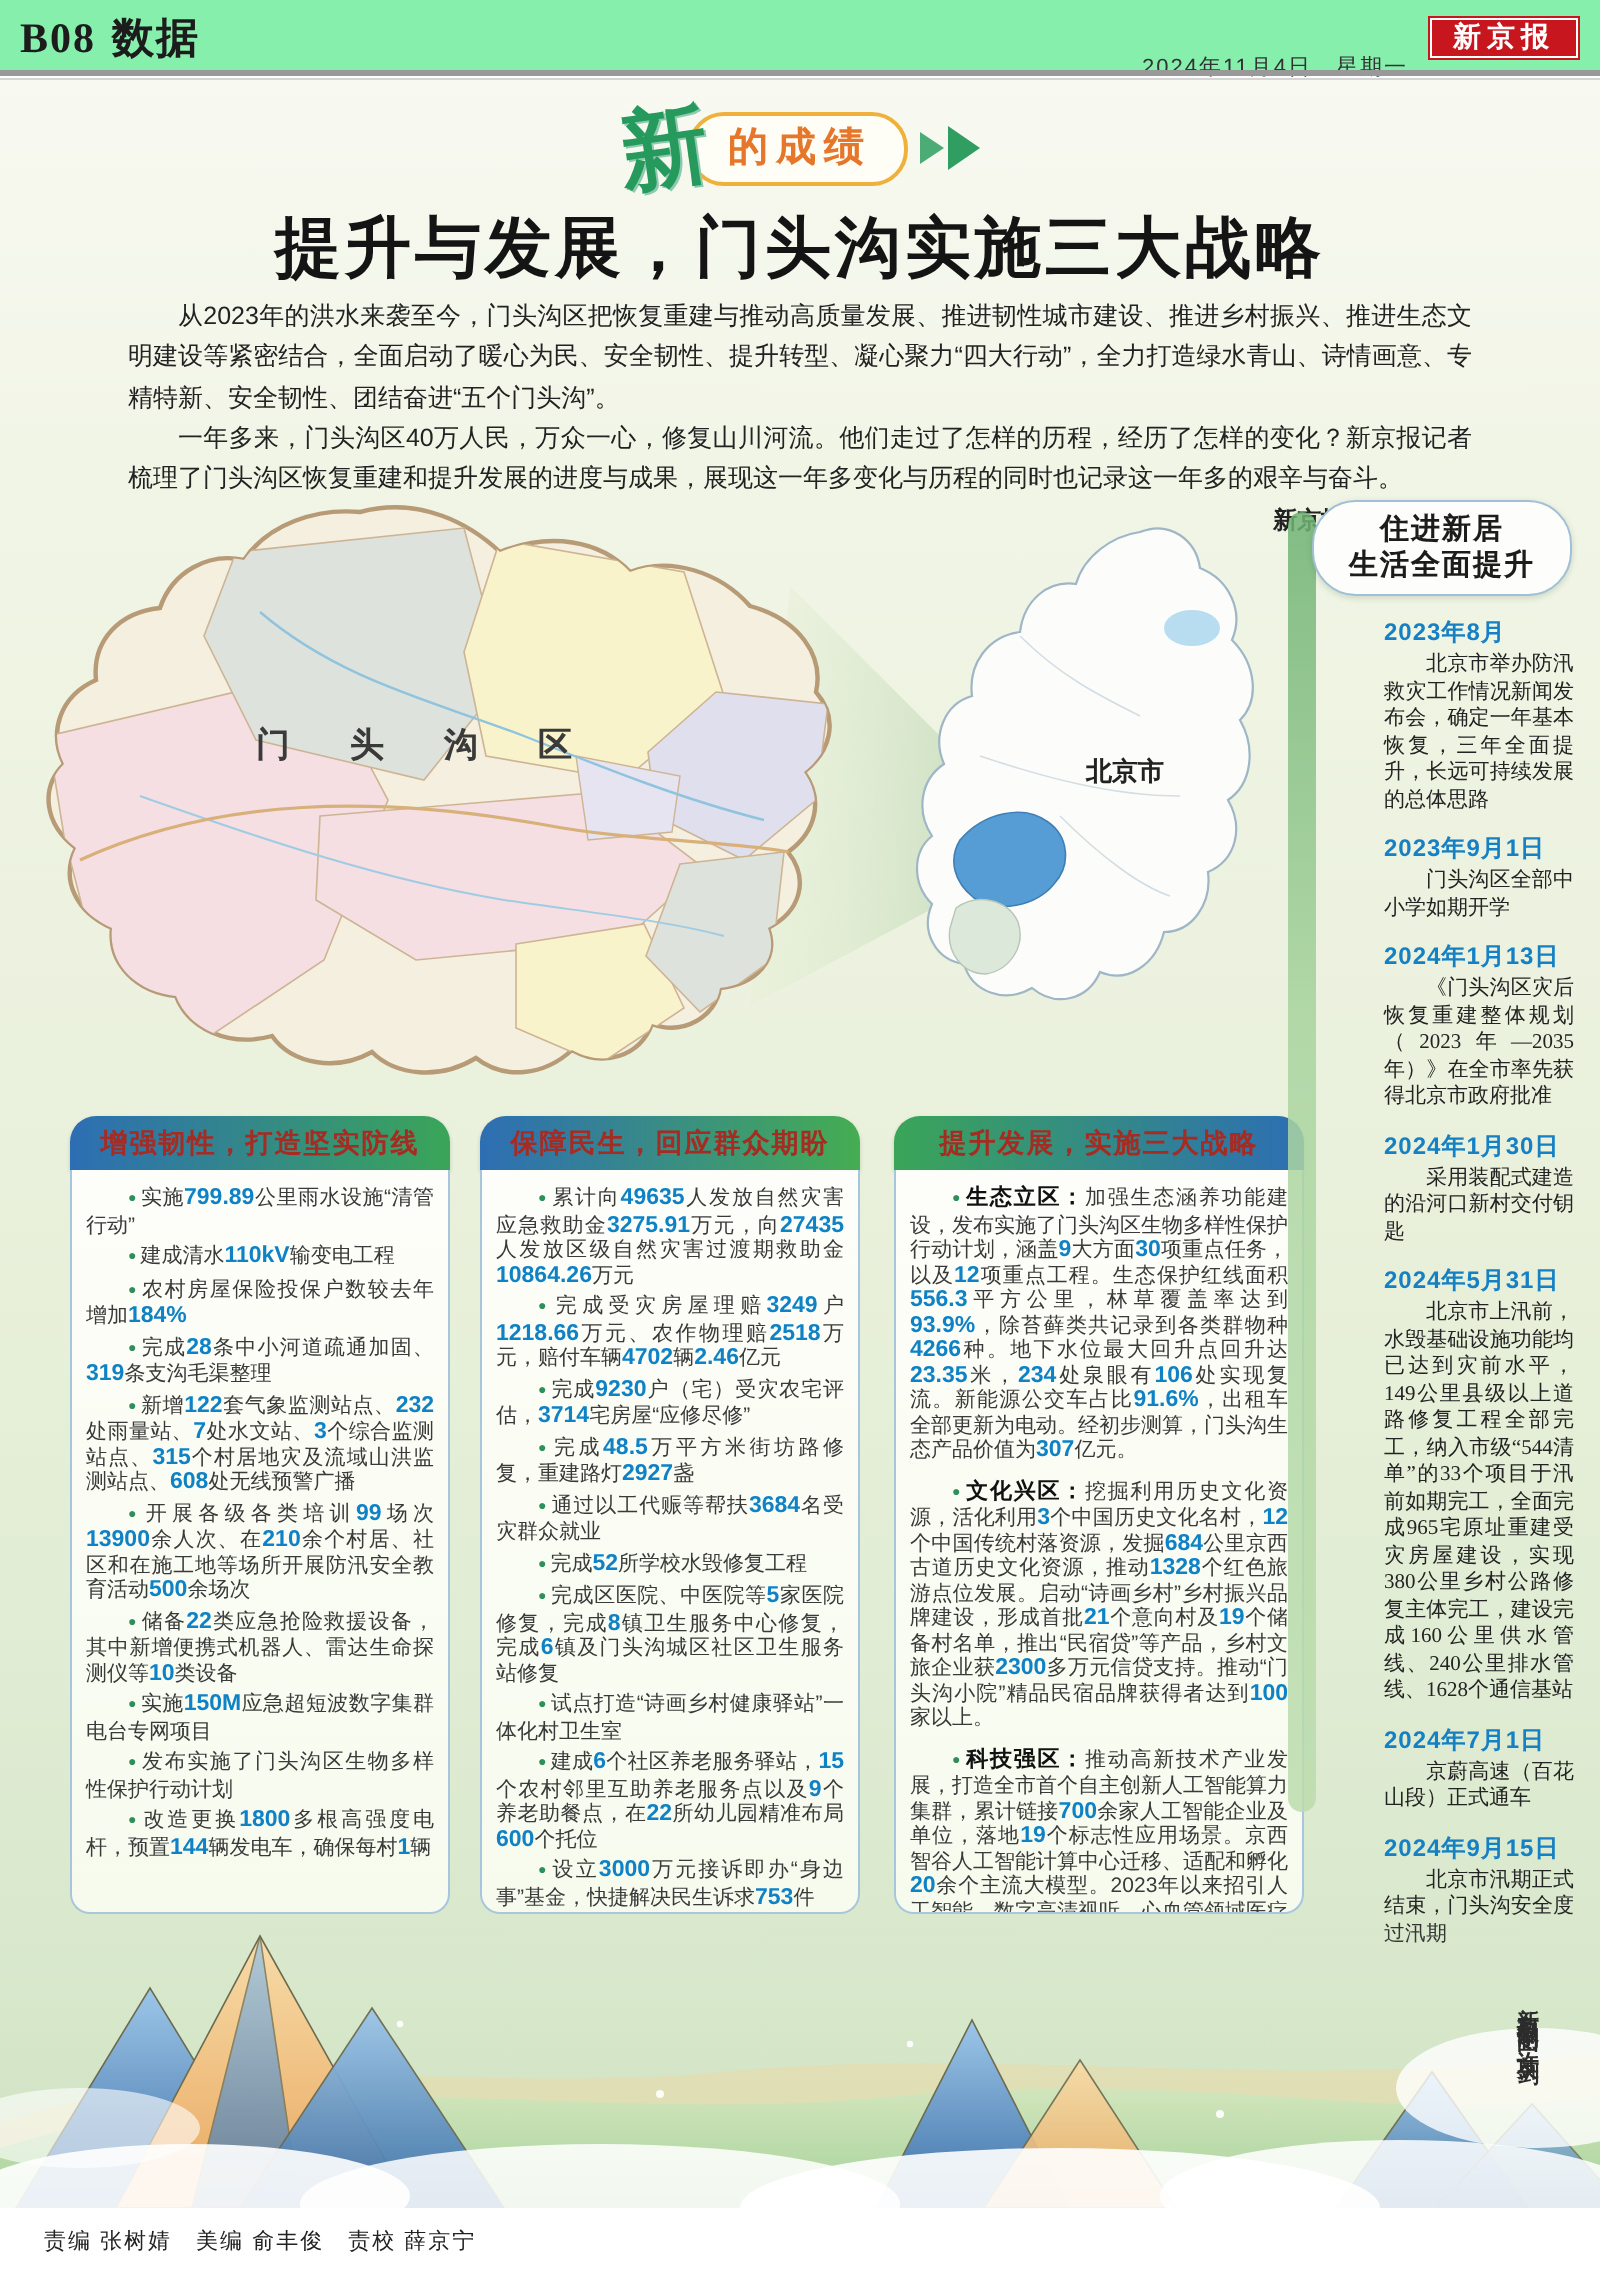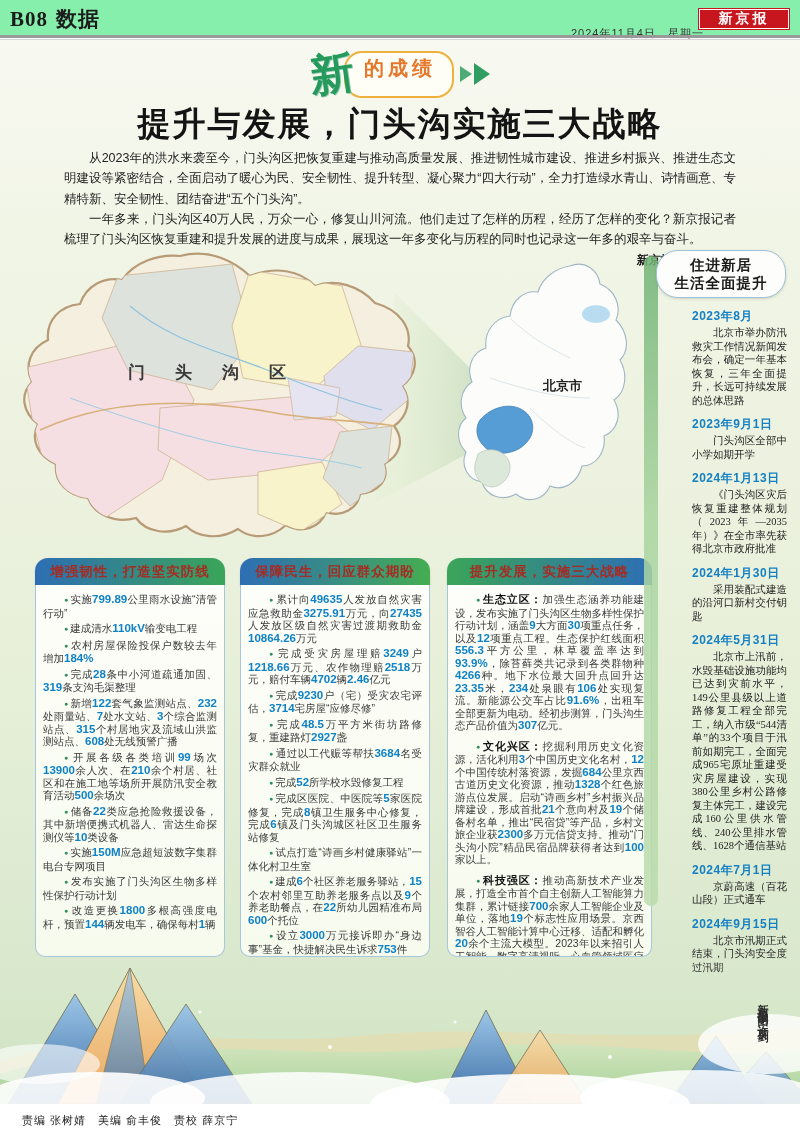--- a/index.html
+++ b/index.html
@@ -4,34 +4,34 @@
 <style>
   html,body{margin:0;padding:0;background:#ffffff;}
   .page{position:relative;width:800px;height:1136px;margin:0 auto;background:#ffffff;overflow:hidden;
         font-family:"Liberation Sans",sans-serif;-webkit-font-smoothing:antialiased;}
   
   .topbar{position:absolute;top:0;left:0;right:0;height:36px;background:#86efac;}
   .pageno{position:absolute;left:10px;top:5px;font-size:21px;font-weight:bold;color:#1c1c1c;
           font-family:"Liberation Serif",serif;letter-spacing:1px;}
   .section{font-family:"Liberation Sans",sans-serif;margin-left:8px;}
   .dateline{position:absolute;right:96px;top:13px;font-size:11px;color:#333;letter-spacing:1px;margin-top:13px;}
-  .brandbox{position:absolute;right:10px;top:8px;width:92px;height:22px;background:#c8161e;
+  .brandbox{position:absolute;right:10px;top:8px;width:76px;height:22px;background:#c8161e;
             display:flex;align-items:center;justify-content:center;box-shadow:inset 0 0 0 1px #c8161e,inset 0 0 0 2px #fff;}
   .brandbox span{color:#fff;font-weight:bold;font-size:14px;letter-spacing:3px;font-family:"Liberation Serif",serif;}
   .rule{position:absolute;top:35px;left:0;right:0;height:3px;background:#999;}
   .rule2{position:absolute;top:39px;left:0;right:0;height:1px;background:#d5d5d5;}
   
   .content{position:absolute;top:40px;left:0;width:800px;height:1064px;
     background:linear-gradient(180deg,#f8f9f1 0%,#f1f5e6 18%,#ecf2df 40%,#e6efd8 62%,#dcead0 82%,#d2e4c6 100%);}
   
   .titleblock{position:absolute;top:8px;left:0;width:800px;text-align:center;}
   .badge{display:inline-flex;align-items:center;justify-content:center;height:52px;}
   .badge-new{font-size:44px;font-weight:bold;color:#259a5c;font-family:"Liberation Serif",serif;
              transform:rotate(-8deg);margin-right:-10px;position:relative;z-index:2;text-shadow:1px 1px 0 #8fcab0;}
-  .badge-pill{border:2px solid #f0b13c;border-radius:18px;padding:2px 16px 14px 18px;background:#fffef6;}
+  .badge-pill{border:2px solid #f0b13c;border-radius:18px;padding:2px 16px 4px 18px;background:#fffef6;}
   .badge-pill span{color:#e5762a;font-weight:bold;font-size:20px;letter-spacing:4px;font-family:"Liberation Serif",serif;}
   .badge-arrows{margin-left:6px;display:inline-flex;align-items:center;}
   .badge-arrows i{display:inline-block;width:0;height:0;border-style:solid;border-color:transparent transparent transparent #2f9e60;}
   .badge-arrows i.a1{border-width:8px 0 8px 12px;opacity:.85;}
   .badge-arrows i.a2{border-width:11px 0 11px 16px;margin-left:2px;}
   .maintitle{margin-top:2px;font-size:33px;font-weight:bold;color:#141414;letter-spacing:2px;
              font-family:"Liberation Serif",serif;}
   
   .intro{position:absolute;top:108px;left:64px;width:672px;font-size:12.5px;line-height:1.62;color:#222;text-align:justify;}
   .intro p{margin:0;text-indent:2em;}

